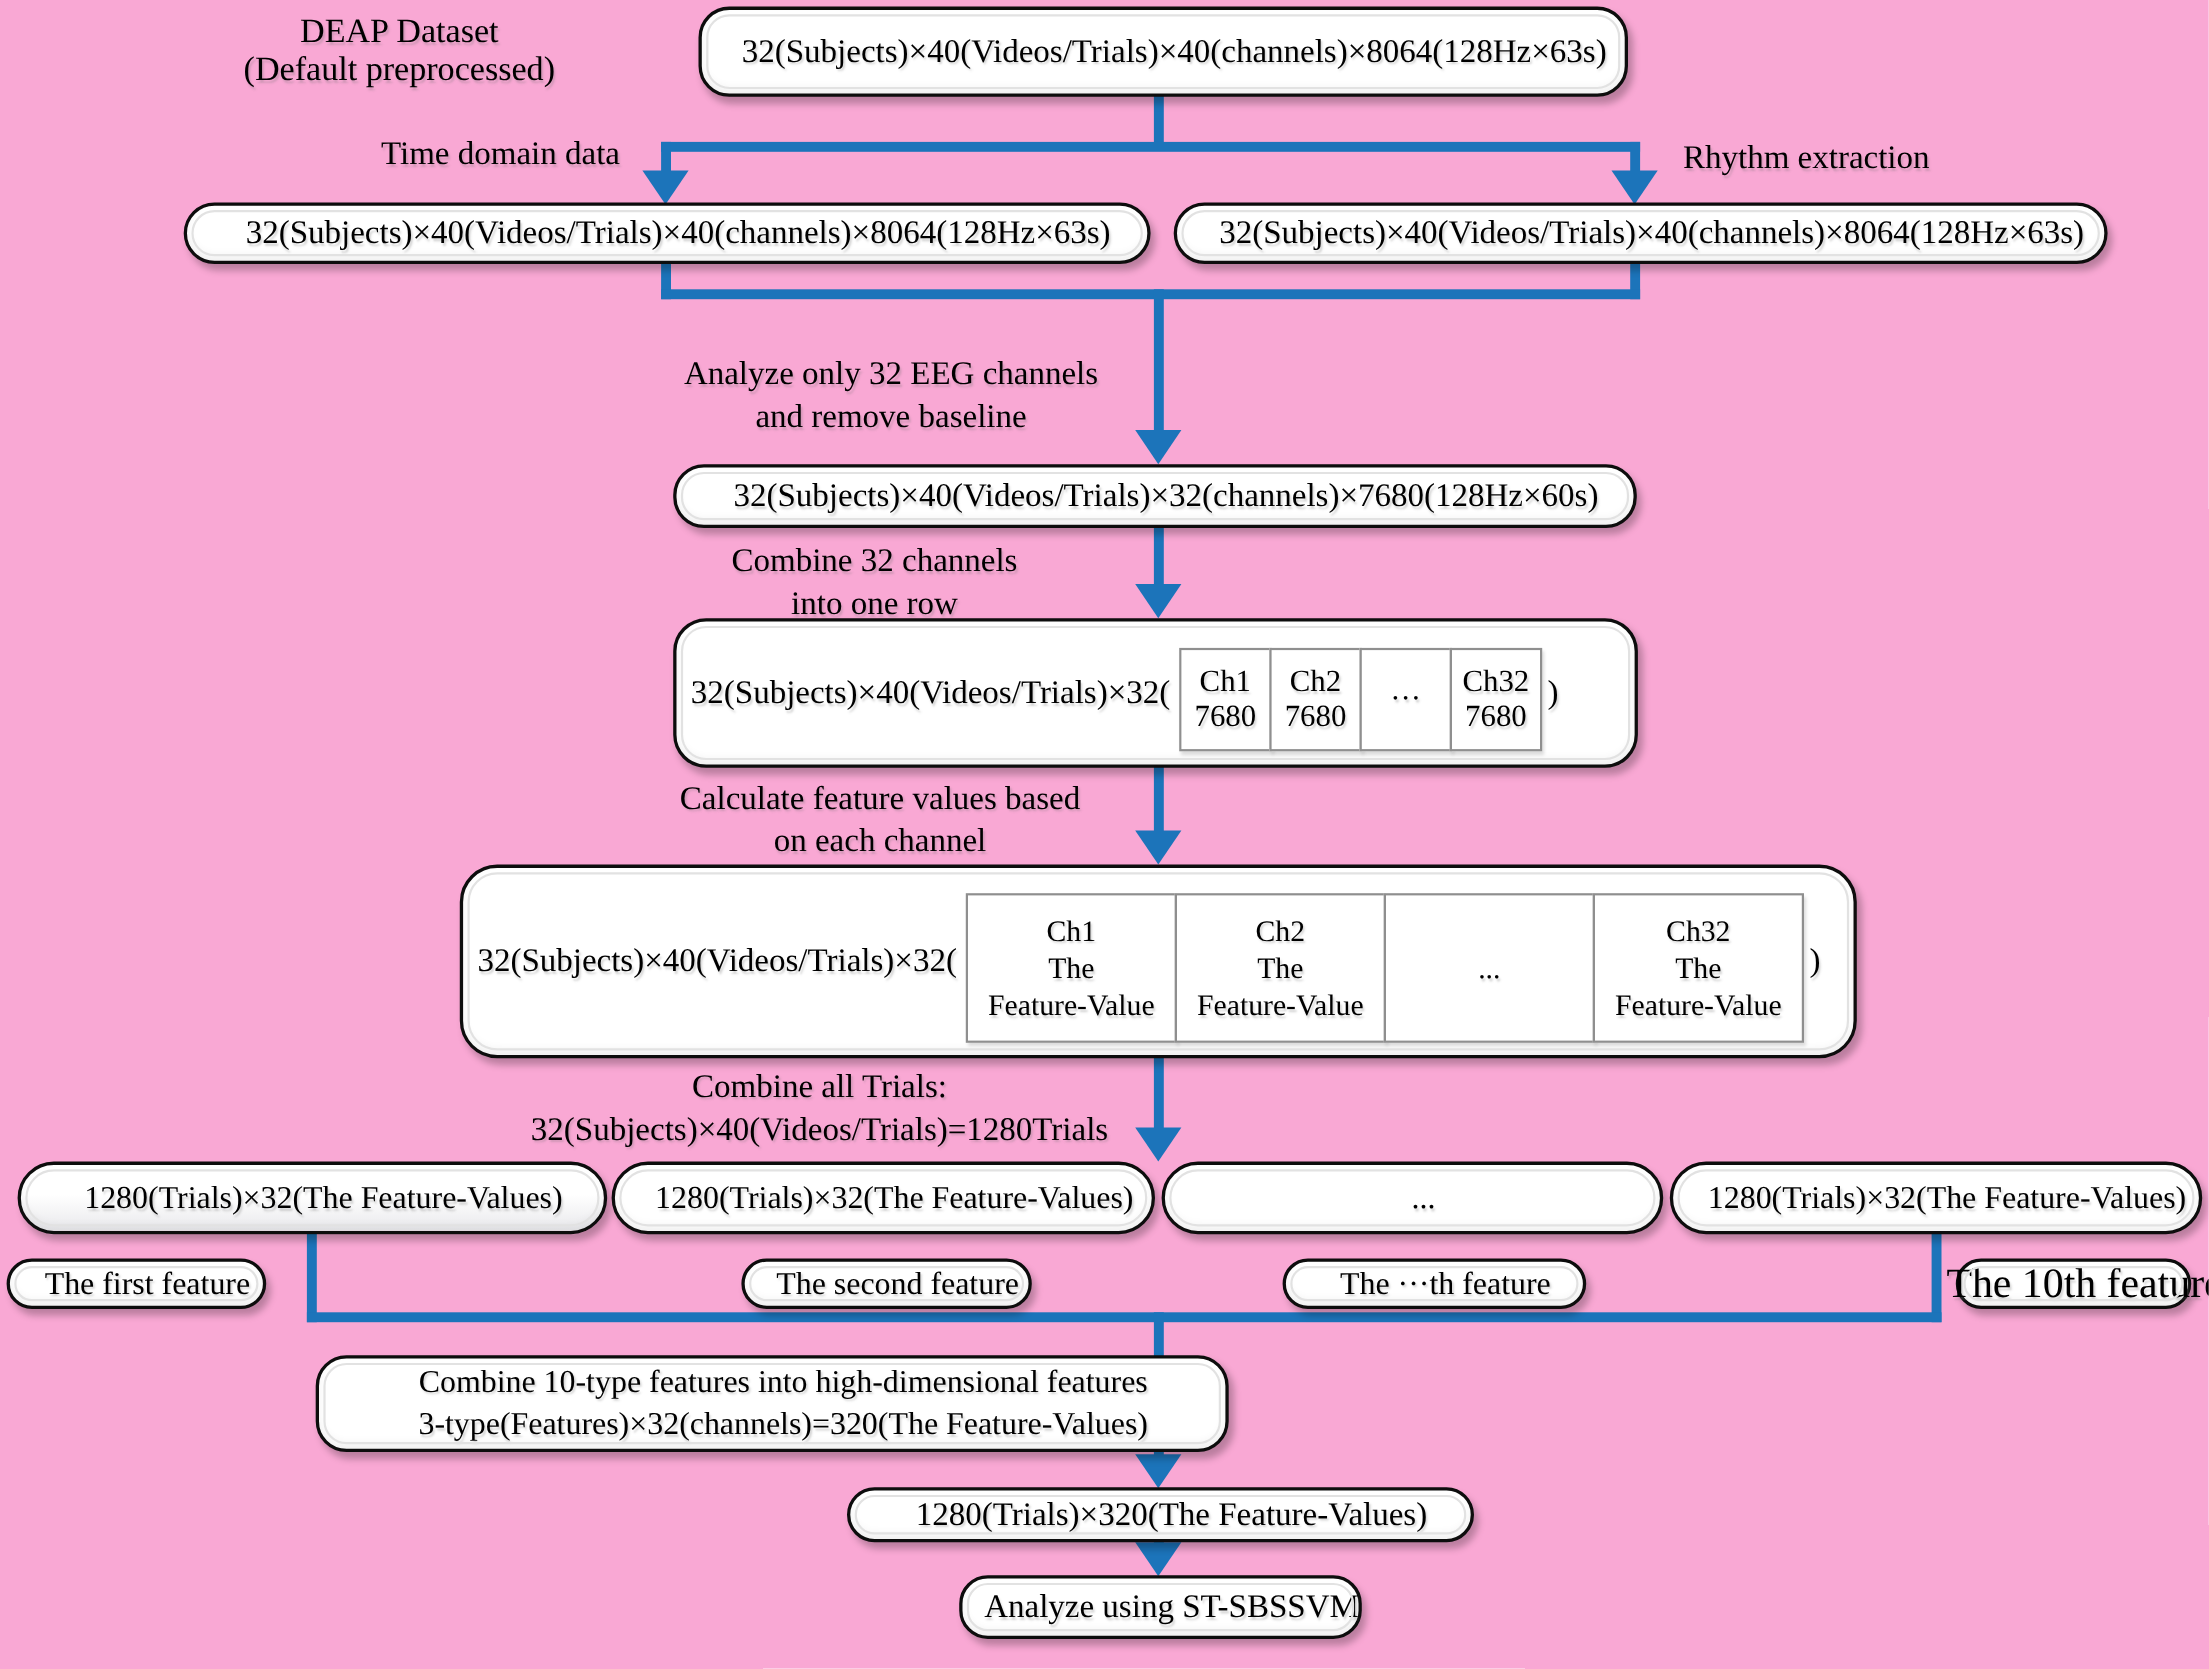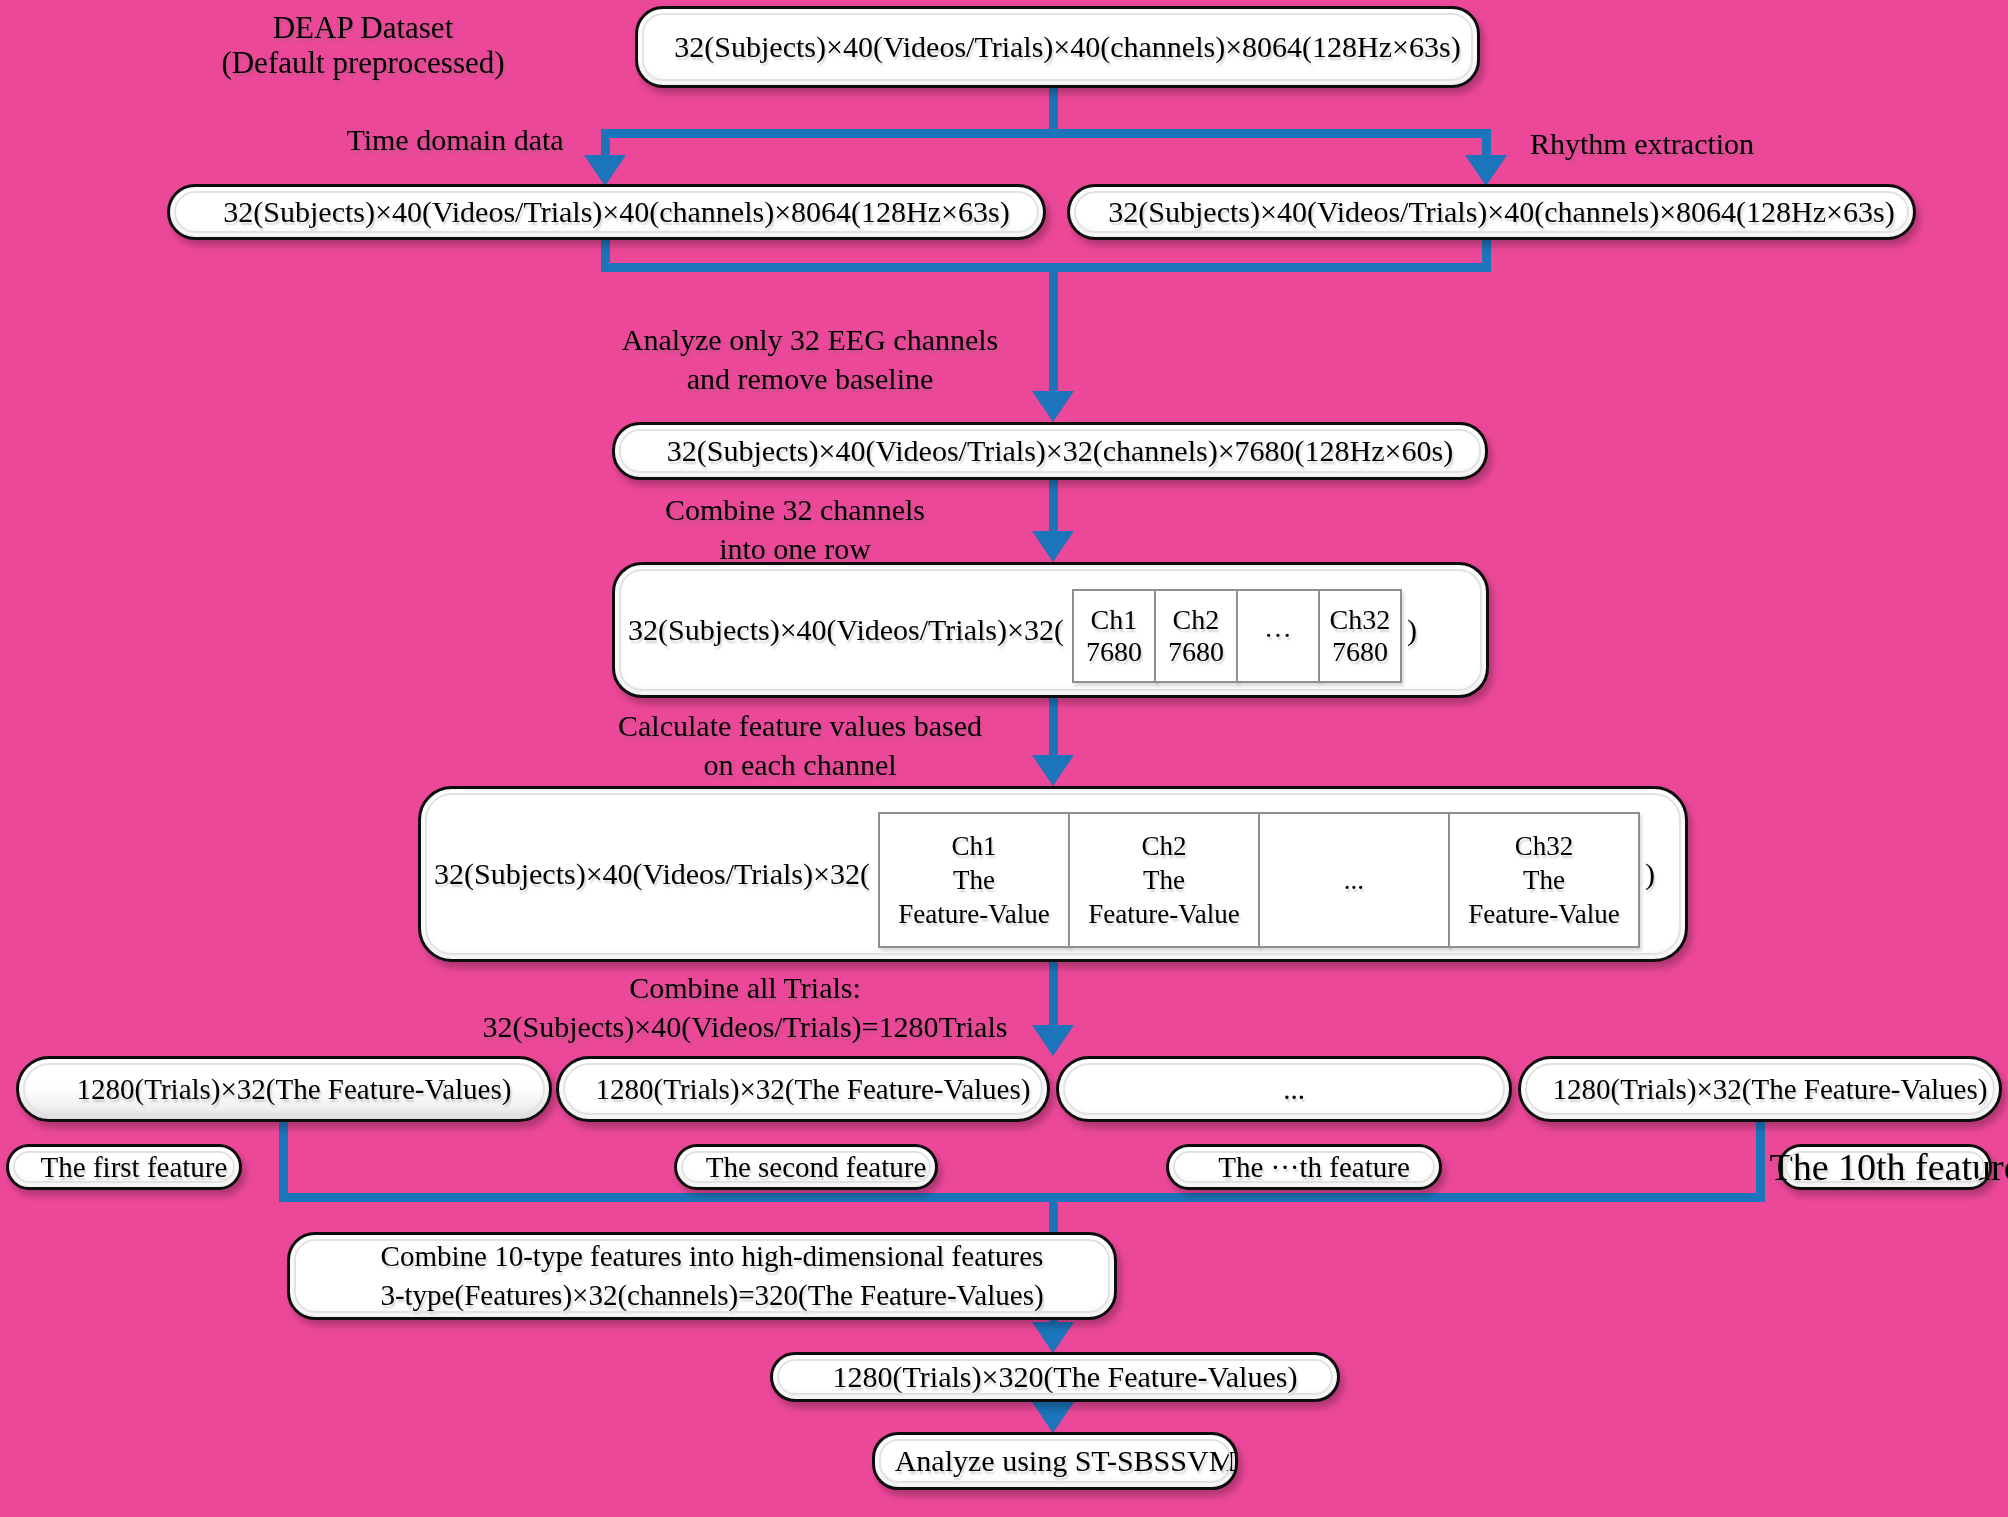--- a/index.html
+++ b/index.html
@@ -1,18 +1,18 @@
 <!DOCTYPE html>
 <html style="--arrow: #1c74ba; --border: #0d0d0d;"><head>
 <meta charset="utf-8">
 <style>
   :root { --arrow:#1c74ba; --border:#0d0d0d; }
   html,body { margin:0; padding:0; background:#ffffff; }
   .canvas {
-    position:relative; width:2008px; height:1517px; background:#ec4899; overflow:hidden;
+    position:relative; width:2008px; height:1517px; background:#f9a8d4; overflow:hidden;
     font-family:"Liberation Serif","DejaVu Serif",serif; color:#000;
   }
   
   .fbox {
     position:absolute; box-sizing:border-box;
     border:3px solid var(--border); border-radius:28px; background:#ffffff;
     display:flex; align-items:center; justify-content:center; text-align:center;
     font-size:30px; line-height:34px;
     box-shadow:4px 6px 7px rgba(0,0,0,0.25), inset 0 -5px 9px rgba(0,0,0,0.06);
     outline:2px solid #e2e2e2; outline-offset:-9px;

